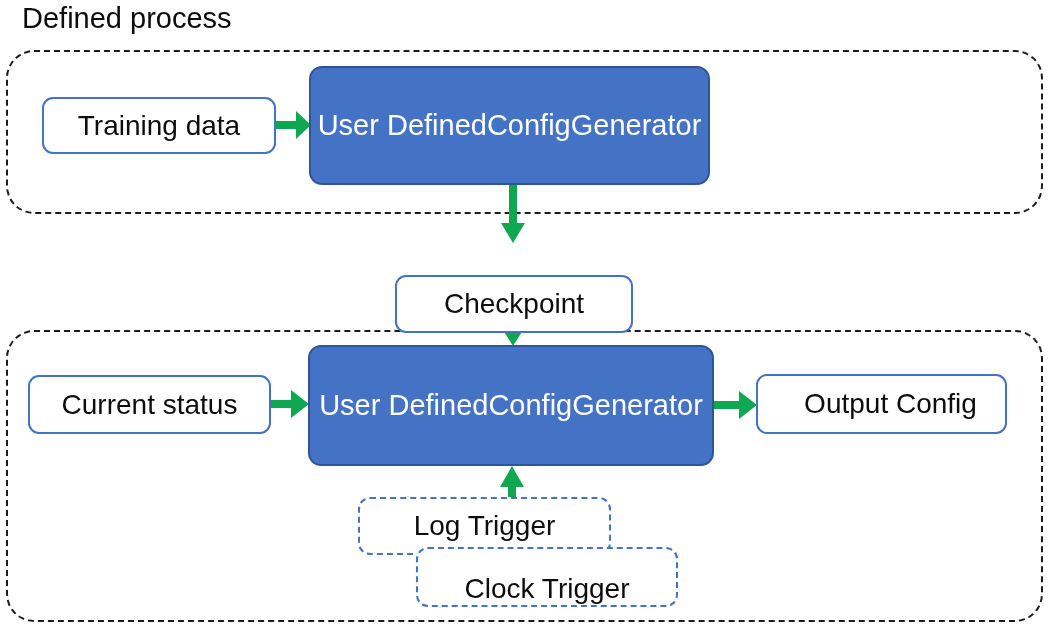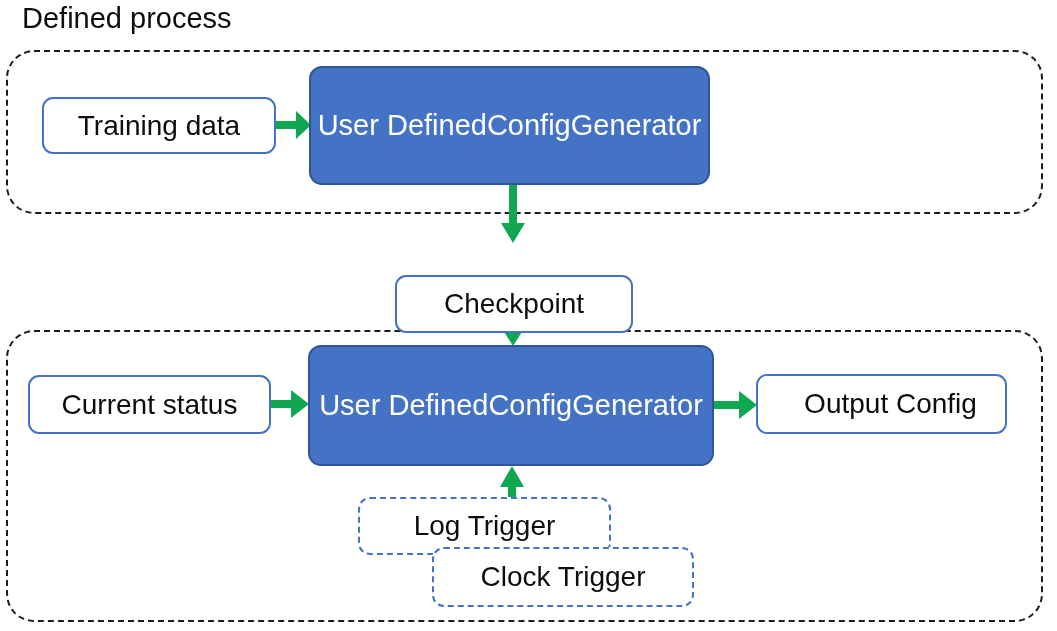--- a/index.html
+++ b/index.html
@@ -70,21 +70,21 @@
   #inference-container{left:6px;top:330px;width:1037px;height:292px;}
   #title-training{left:22px;top:2px;}
   #title-inference{left:22px;top:284px;}
   #training-data-box{left:42px;top:97px;width:234px;height:57px;}
   #generator-training-box{left:309px;top:66px;width:401px;height:119px;}
   #checkpoint-box{left:395px;top:243px;width:238px;height:58px;margin-top:32px;}
   #current-status-box{left:28px;top:375px;width:243px;height:59px;align-items:center;}
   #generator-inference-box{left:308px;top:345px;width:406px;height:121px;}
   #output-config-box{left:756px;top:374px;width:251px;height:60px;padding-left:18px;}
   #log-trigger-box{left:358px;top:497px;width:253px;height:58px;z-index:4;}
-  #clock-trigger-box{left:432px;top:547px;width:262px;height:60px;z-index:5;}
+  #clock-trigger-box{left:416px;top:547px;width:262px;height:60px;z-index:5;align-items:flex-end;}
 </style>
 </head>
 <body>
 
 <div class="canvas">
 
   <div class="proc-title" id="title-training">Defined process</div>
 
   <div class="container" id="training-container"></div>
 

